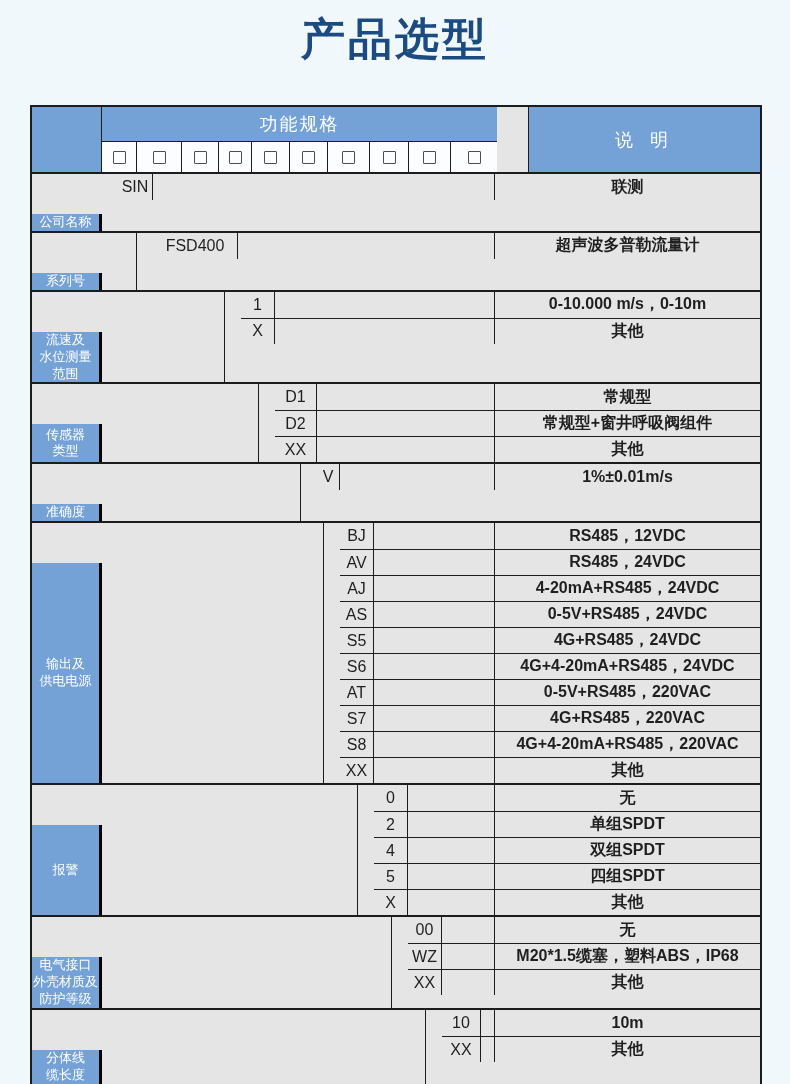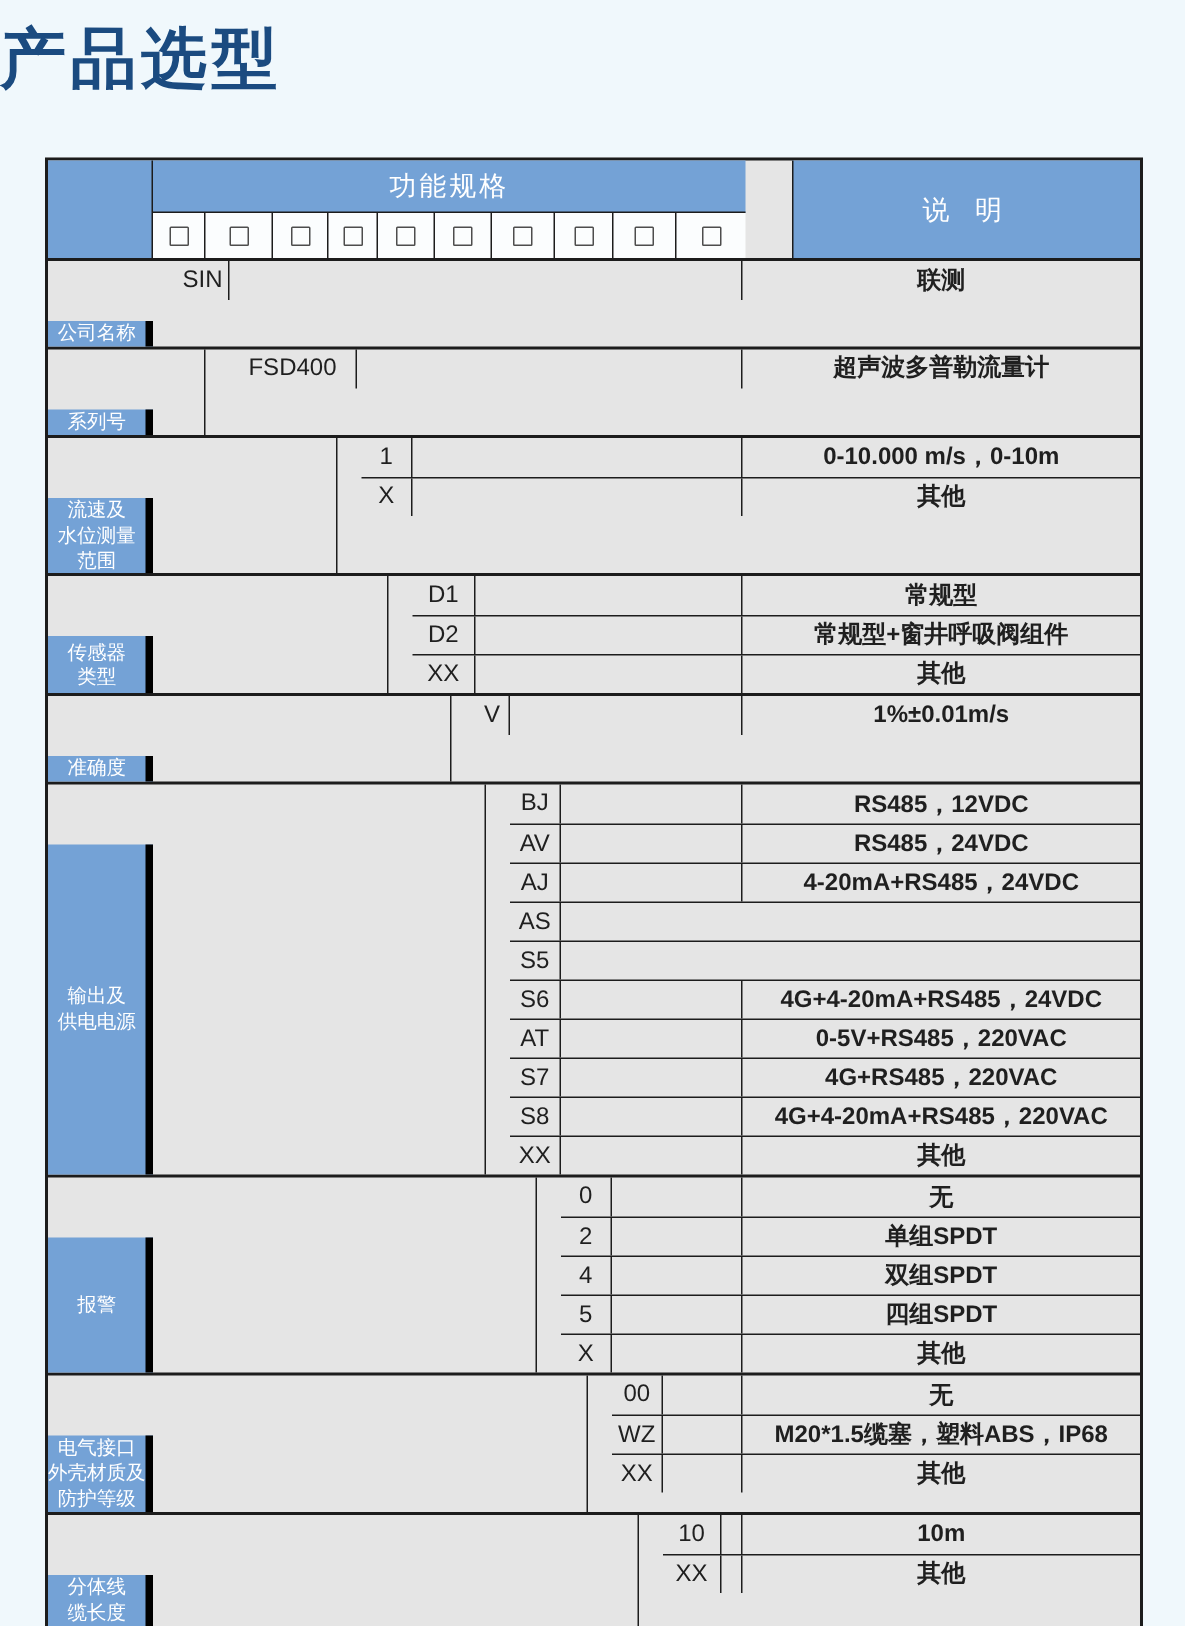--- a/index.html
+++ b/index.html
@@ -6,21 +6,21 @@
   html,body { width:790px; }
   body {
     width:790px; height:1084px;
     background:#f0f8fc;
     font-family:"Liberation Sans","DejaVu Sans",sans-serif;
     color:#1f1f1f;
     overflow:hidden;
   }
   .page-title {
     padding-top:10px;
-    text-align:left;
+    text-align:center;
     font-size:44px;
     font-weight:700;
     letter-spacing:3px;
     color:#1b4b80;
   }
   .model-table {
     margin:36px 0 0 30px;
     width:732px;
     border:2px solid #1c1c1c;
     background:#e5e5e5;
@@ -70,21 +70,21 @@
   .group { display:flex; border-top:2px solid #1c1c1c; }
   .g-label {
     width:70px; flex:0 0 70px;
     background:#74a2d6;
     color:#ffffff;
     font-size:13px;
     line-height:1.3;
     text-align:center;
     white-space:pre-line;
     display:flex; align-items:center; justify-content:center;
-    border-right:5px solid #000000;
+    border-right:3px solid #000000;
     margin-top:40px;
   }
   .l-spacer { flex:0 0 auto; width:var(--cl); border-right:1px solid #1c1c1c; }
   .l-spacer.nosp { border-right:none; }
   .subrows { flex:1; display:flex; flex-direction:column;padding-left:16px; }
   .subrow { display:flex; height:26px; }
   .subrow + .subrow { border-top:1px solid #1c1c1c; }
   .code {
     flex:0 0 auto; width:var(--cw);
     display:flex; align-items:center; justify-content:center;
@@ -253,24 +253,26 @@
         <div class="desc">RS485，24VDC</div>
       </div>
       <div class="subrow">
         <div class="code">AJ</div>
         <div class="gap"></div>
         <div class="desc">4-20mA+RS485，24VDC</div>
       </div>
       <div class="subrow">
         <div class="code">AS</div>
         <div class="gap"></div>
+        <div class="desc">0-5V+RS485，24VDC</div>
       </div>
       <div class="subrow">
         <div class="code">S5</div>
         <div class="gap"></div>
+        <div class="desc">4G+RS485，24VDC</div>
       </div>
       <div class="subrow">
         <div class="code">S6</div>
         <div class="gap"></div>
         <div class="desc">4G+4-20mA+RS485，24VDC</div>
       </div>
       <div class="subrow">
         <div class="code">AT</div>
         <div class="gap"></div>
         <div class="desc">0-5V+RS485，220VAC</div>

